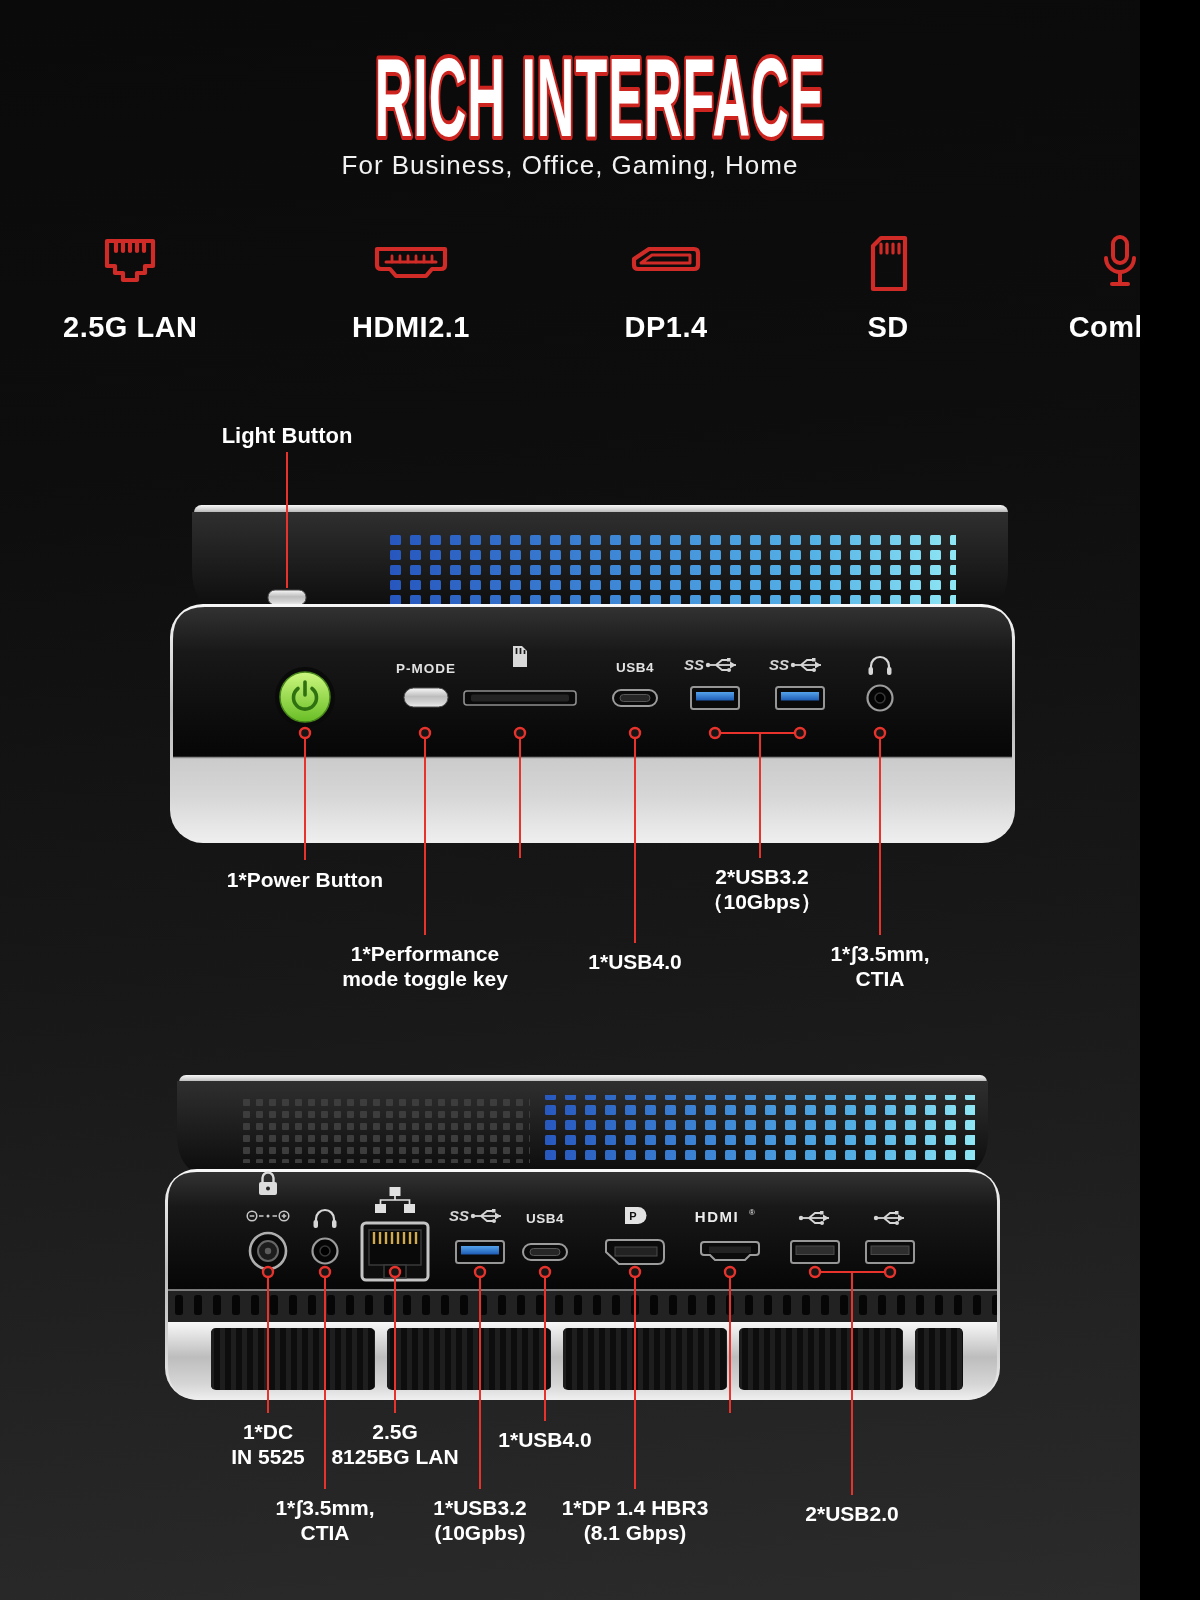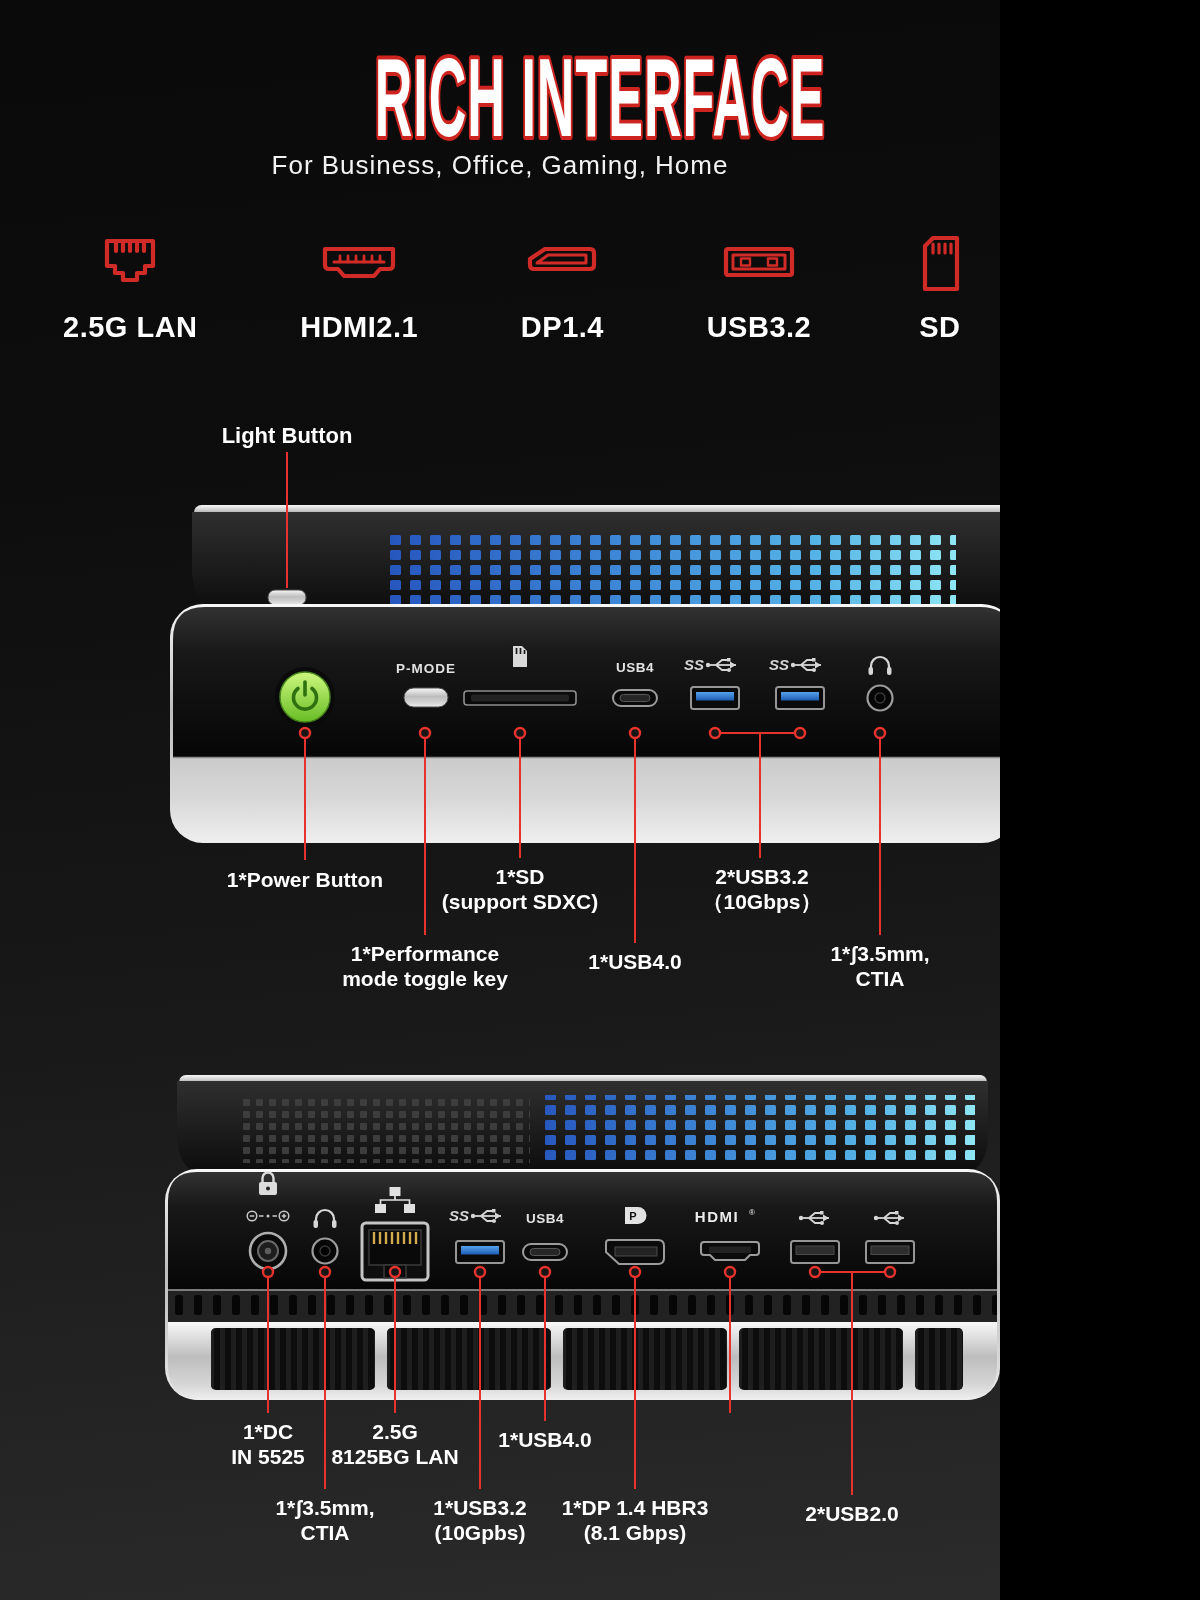--- a/index.html
+++ b/index.html
@@ -1,19 +1,19 @@
 <!DOCTYPE html>
 <html><head>
 <meta charset="utf-8">
 <style>
   * { margin:0; padding:0; box-sizing:border-box; }
   html,body { background:#000; }
   body { width:1200px; height:1600px; font-family:"Liberation Sans", sans-serif; }
   .page {
-    position:relative; width:1000px; height:1600px; overflow:hidden; color:#fff;
+    position:relative; width:1140px; height:1600px; overflow:hidden; color:#fff;
     background: linear-gradient(175deg, #0a0a0a 0%, #0d0d0d 28%, #181818 60%, #2b2b2b 100%);
   }
   .abs { position:absolute; }
   .subtitle {
     position:absolute; top:150px; left:0; width:100%; text-align:center;
     font-size:26px; font-weight:400; letter-spacing:1px; color:#f2f2f2; z-index:2;
   }
   .iface-row {
     position:absolute; top:232px; left:46px; width:1108px; z-index:2;
     display:flex; justify-content:space-between; align-items:flex-end;margin-left:17px;
@@ -135,31 +135,20 @@
     <div class="iface">
       <svg width="76" height="64" viewBox="0 0 76 64">
         <g fill="none" stroke="#d02b27" stroke-linejoin="round" stroke-linecap="round">
           <path d="M21,17 H66 Q70,17 70,21 V33 Q70,37 66,37 H10 Q6,37 6,33 V27 Z" stroke-width="4.2"></path>
           <path d="M24,23 H62 V31 H13 Z" stroke-width="3"></path>
         </g>
       </svg>
       <div class="iflabel">DP1.4</div>
     </div>
     <div class="iface">
-      <svg width="76" height="64" viewBox="0 0 76 64">
-        <g fill="none" stroke="#d02b27" stroke-linejoin="round" stroke-linecap="round">
-          <rect x="5" y="17" width="66" height="26" rx="2" stroke-width="4.2"></rect>
-          <rect x="12" y="23" width="52" height="14" stroke-width="3"></rect>
-          <rect x="20" y="26.5" width="9" height="7" stroke-width="2.4"></rect>
-          <rect x="47" y="26.5" width="9" height="7" stroke-width="2.4"></rect>
-        </g>
-      </svg>
-      <div class="iflabel">USB3.2</div>
-    </div>
-    <div class="iface">
       <svg width="52" height="64" viewBox="0 0 52 64">
         <g fill="none" stroke="#d02b27" stroke-linejoin="round" stroke-linecap="round">
           <path d="M19,6 H43 V57 H11 V14 Z" stroke-width="4.2"></path>
           <path d="M19,12 V21 M25,12 V21 M31,12 V21 M37,12 V21" stroke-width="3.2"></path>
         </g>
       </svg>
       <div class="iflabel">SD</div>
     </div>
     <div class="iface">
       <svg width="52" height="64" viewBox="0 0 52 64">
@@ -371,24 +360,20 @@
     </g>
   </svg>
 
   <div class="callout" style="left:287px;top:423px;font-size:22px;">
     <span class="cl">Light Button</span>
   </div>
 
   <div class="callout" style="left:305px;top:867px;">
     <span class="cl">1*Power Button</span>
   </div>
-  <div class="callout" style="left:520px;top:864px;">
-    <span class="cl">1*SD</span>
-    <span class="cl">(support SDXC)</span>
-  </div>
   <div class="callout" style="left:762px;top:864px;">
     <span class="cl">2*USB3.2</span>
     <span class="cl">（10Gbps）</span>
   </div>
   <div class="callout" style="left:425px;top:941px;">
     <span class="cl">1*Performance</span>
     <span class="cl">mode toggle key</span>
   </div>
   <div class="callout" style="left:635px;top:949px;">
     <span class="cl">1*USB4.0</span>

